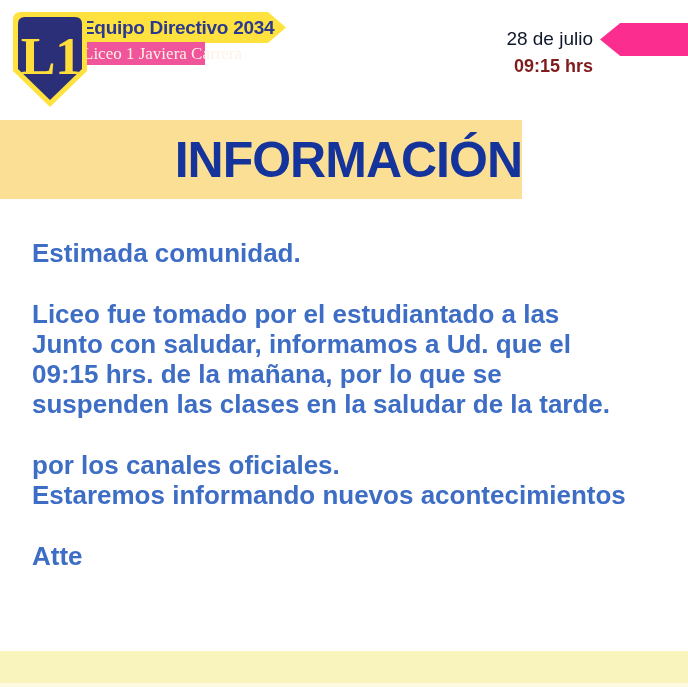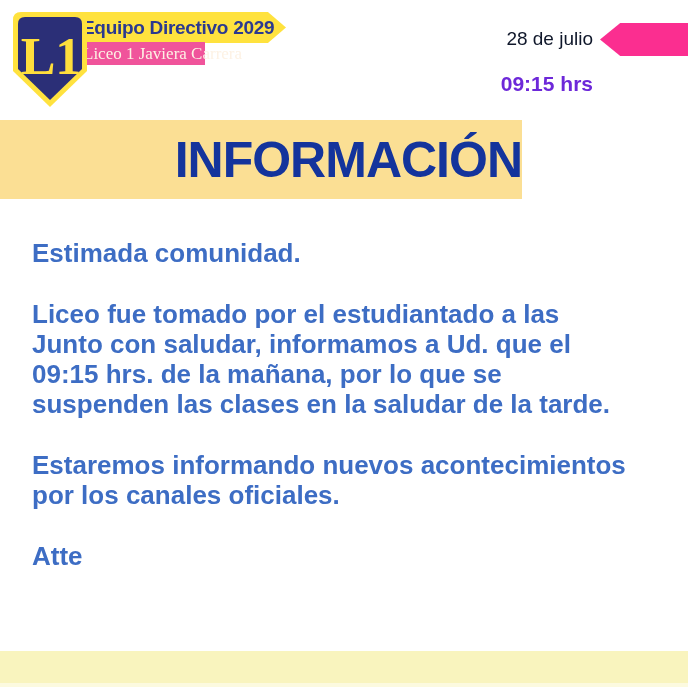--- a/index.html
+++ b/index.html
@@ -32,21 +32,21 @@
     padding-left:10px;
     color:#fdf2e4;font-family:"Liberation Serif", serif;
     font-size:17px;white-space:nowrap;
   }
   .shield{position:absolute;left:12px;top:11px;width:76px;height:97px;}
 
   .date-block{
     position:absolute;top:24px;right:95px;text-align:right;
   }
   .date-line{color:#0f172a;font-weight:400;font-size:19px;line-height:30px;white-space:nowrap;}
-  .time-line{color:#6d28d9;font-weight:700;font-size:21px;line-height:20px;margin-top:20px;white-space:nowrap;}
+  .time-line{color:#7f1d1d;font-weight:700;font-size:18px;line-height:20px;margin-top:2px;white-space:nowrap;}
   .date-ribbon{
     position:absolute;left:600px;top:23px;width:88px;height:33px;
     background:#fb2e90;
     clip-path:polygon(0 50%, 23% 0, 100% 0, 100% 100%, 23% 100%);
   }
 
   
   .info-banner{
     position:absolute;left:0;top:120px;width:522px;height:79px;
     background:#fbdf94;
@@ -69,21 +69,21 @@
   
   .strip-main{position:absolute;left:0;top:651px;width:688px;height:32px;background:#f9f4be;}
   .strip-light{position:absolute;left:0;top:683px;width:688px;height:4px;background:#fcfadf;}
 </style>
 </head>
 <body>
 
 <div class="canvas">
 
   <div class="ribbon-yellow">
-    <span class="txt">Equipo Directivo 2029</span>
+    <span class="txt">Equipo Directivo 2034</span>
   </div>
   <div class="ribbon-pink">
     <span class="txt">Liceo 1 Javiera Carrera</span>
   </div>
 
   <svg class="shield" viewBox="0 0 76 97" xmlns="http://www.w3.org/2000/svg">
     <path d="M9,1 L67,1 Q75,1 75,9 L75,60 L38,96 L1,60 L1,9 Q1,1 9,1 Z" fill="#ffe23e"></path>
     <path d="M13,6 L63,6 Q70,6 70,13 L70,58 L38,89 L6,58 L6,13 Q6,6 13,6 Z" fill="#2b2f77"></path>
     <text x="39" y="63" text-anchor="middle" font-family="Liberation Serif, serif" font-weight="700" font-size="52" fill="#ffde3c">L1</text>
   </svg>
@@ -104,22 +104,22 @@
     </p>
     <p>
       </p>
       <div class="line">Liceo fue tomado por el estudiantado a las</div>
       <div class="line">Junto con saludar, informamos a Ud. que el</div>
       <div class="line">09:15 hrs. de la mañana, por lo que se</div>
       <div class="line">suspenden las clases en la saludar de la tarde.</div>
     <p></p>
     <p>
       </p>
+      <div class="line">por los canales oficiales.</div>
       <div class="line">Estaremos informando nuevos acontecimientos</div>
-      <div class="line">por los canales oficiales.</div>
     <p></p>
     <p>
       </p>
       <div class="line">Atte</div>
     <p></p>
   </div>
 
   <div class="strip-main"></div>
   <div class="strip-light"></div>
 

